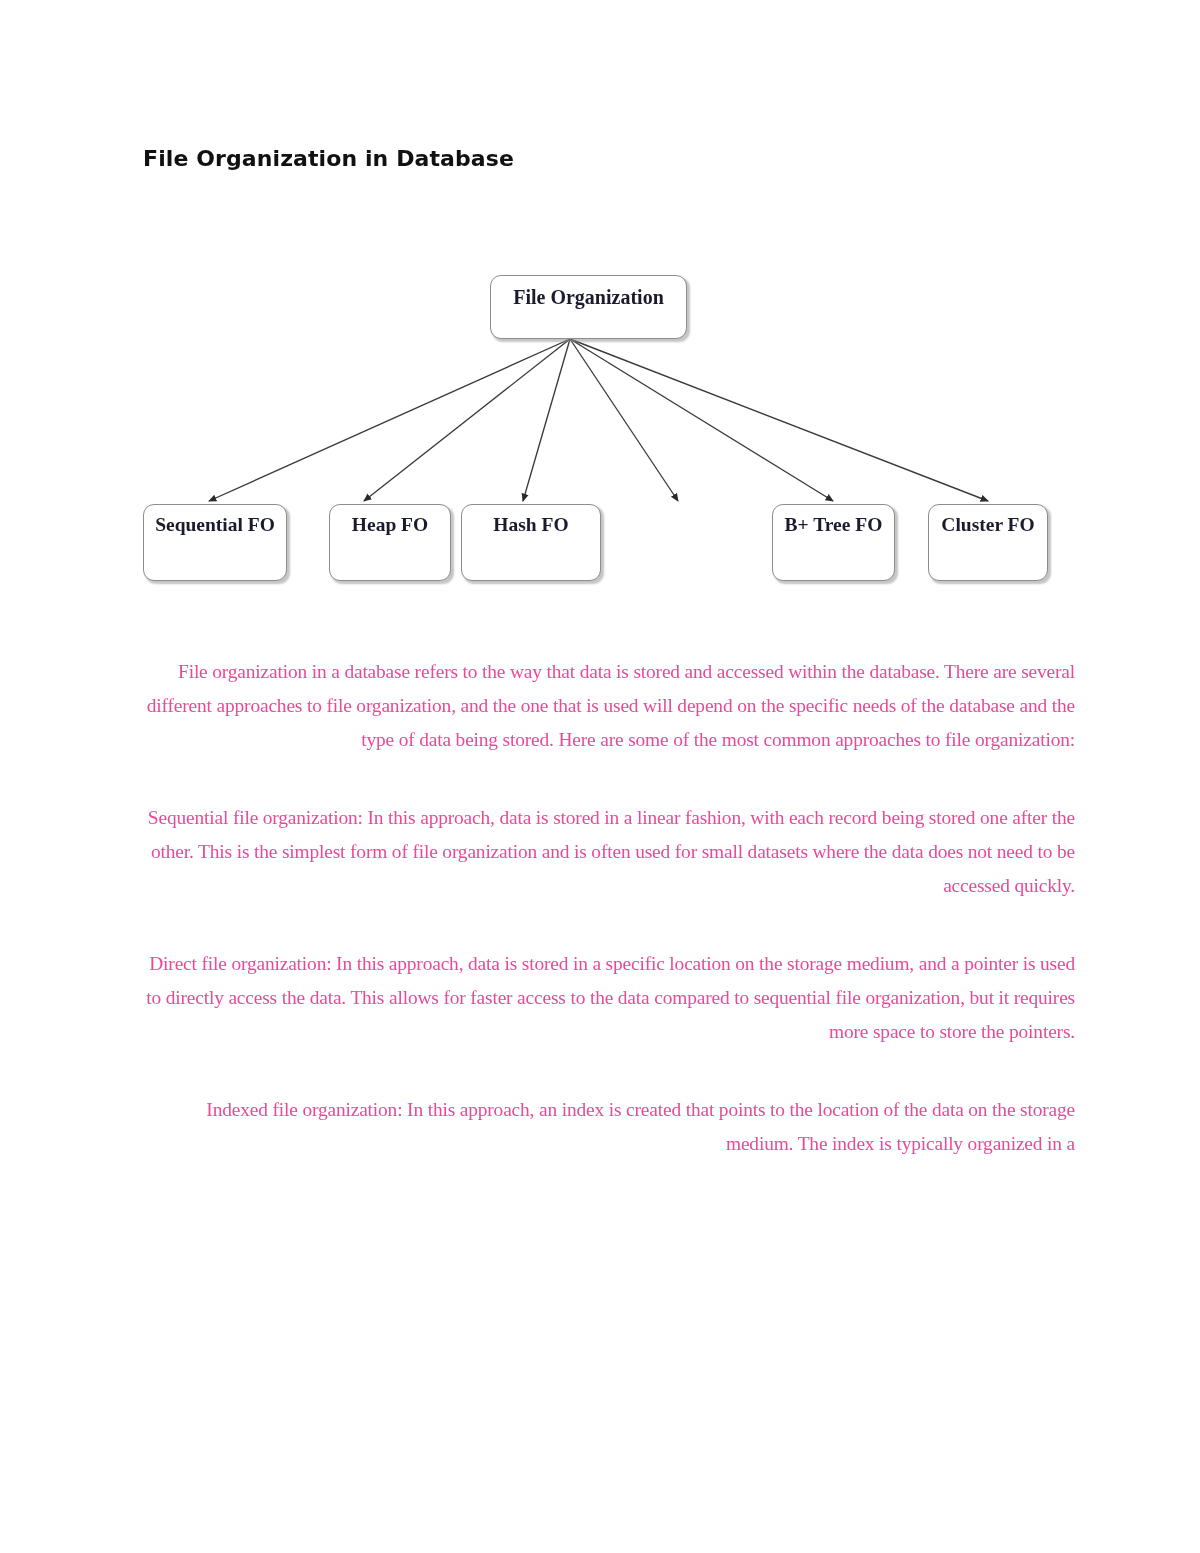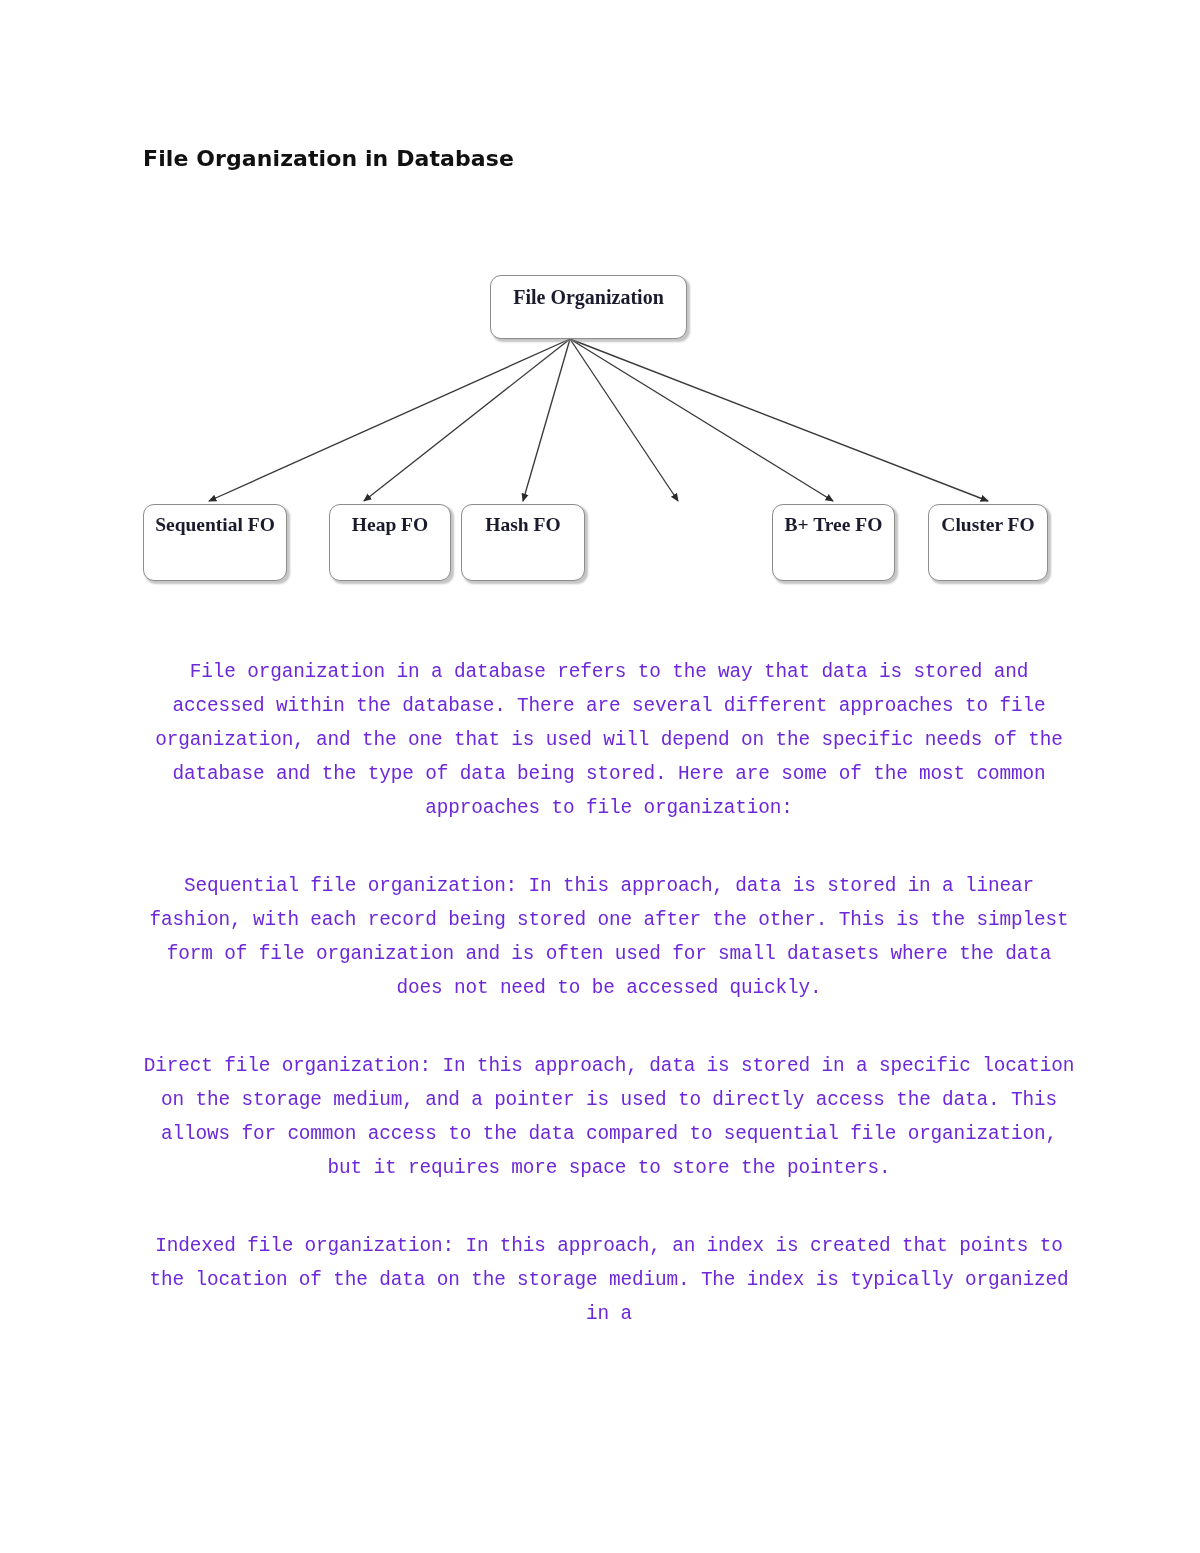--- a/index.html
+++ b/index.html
@@ -85,39 +85,39 @@
     top: 249px;
     height: 77px;
     font-size: 19.5px;
   }
   .node-leaf .node-label {
     padding-top: 8px;
   }
 
   .leaf-0 { left: 143px;  width: 144px; }
   .leaf-1 { left: 317px;  width: 122px; margin-left: 12px; }
-  .leaf-2 { left: 461px;  width: 124px; }
+  .leaf-2 { left: 461px;  width: 140px; }
   .leaf-3 { left: 615px;  width: 125px; }
   .leaf-4 { left: 772px;  width: 123px; }
   .leaf-5 { left: 928px;  width: 120px; }
 
   
   .body-text {
     position: absolute;
     left: 143px;
     top: 655px;
     width: 932px;
   }
   .para {
-    font-family: Liberation Mono, monospace;
+    font-family: Liberation Serif, serif;
     font-size: 19.4px;
     line-height: 34px;
-    color: #6d28d9;
+    color: #ec4899;
     margin: 0 0 44px 0;
-    text-align: center;
+    text-align: right;
     letter-spacing: -0.15px;
   }
   .para:last-child { margin-bottom: 0; }
 </style>
 </head>
 <body>
 
 <div class="page">
 
   <div class="doc-title">File Organization in Database</div>
@@ -163,17 +163,17 @@
 
     <div class="node node-leaf leaf-5">
       <span class="node-label">Cluster FO</span>
     </div>
 
   </div>
 
   <div class="body-text">
     <p class="para">File organization in a database refers to the way that data is stored and accessed within the database. There are several different approaches to file organization, and the one that is used will depend on the specific needs of the database and the type of data being stored. Here are some of the most common approaches to file organization:</p>
     <p class="para">Sequential file organization: In this approach, data is stored in a linear fashion, with each record being stored one after the other. This is the simplest form of file organization and is often used for small datasets where the data does not need to be accessed quickly.</p>
-    <p class="para">Direct file organization: In this approach, data is stored in a specific location on the storage medium, and a pointer is used to directly access the data. This allows for common access to the data compared to sequential file organization, but it requires more space to store the pointers.</p>
+    <p class="para">Direct file organization: In this approach, data is stored in a specific location on the storage medium, and a pointer is used to directly access the data. This allows for faster access to the data compared to sequential file organization, but it requires more space to store the pointers.</p>
     <p class="para">Indexed file organization: In this approach, an index is created that points to the location of the data on the storage medium. The index is typically organized in a</p>
   </div>
 
 </div>
 
 </body></html>

